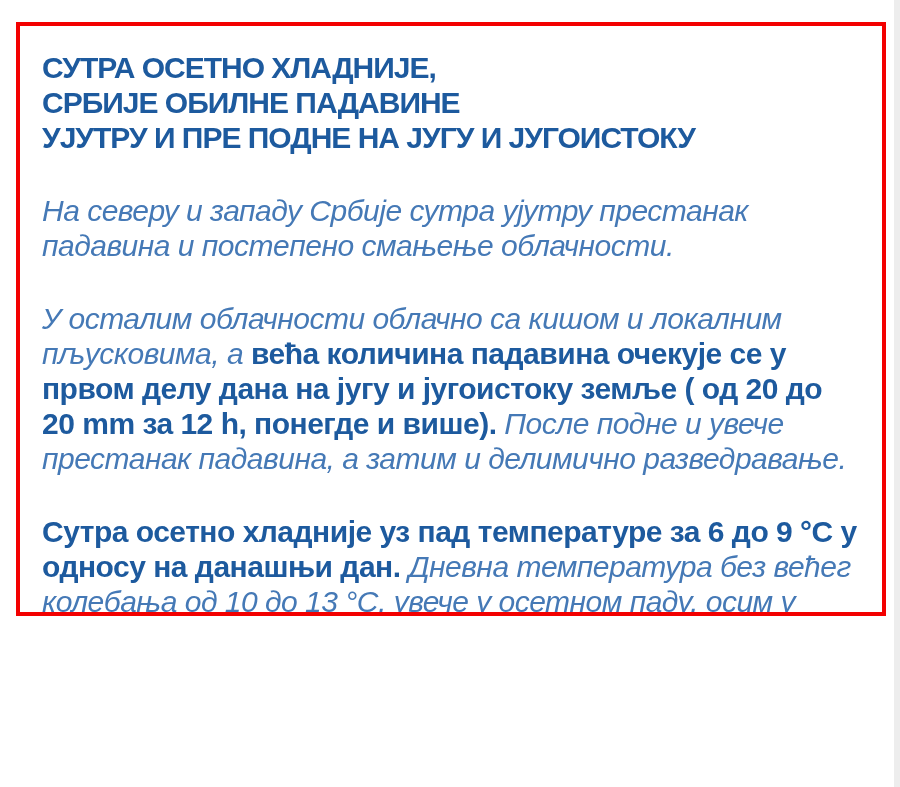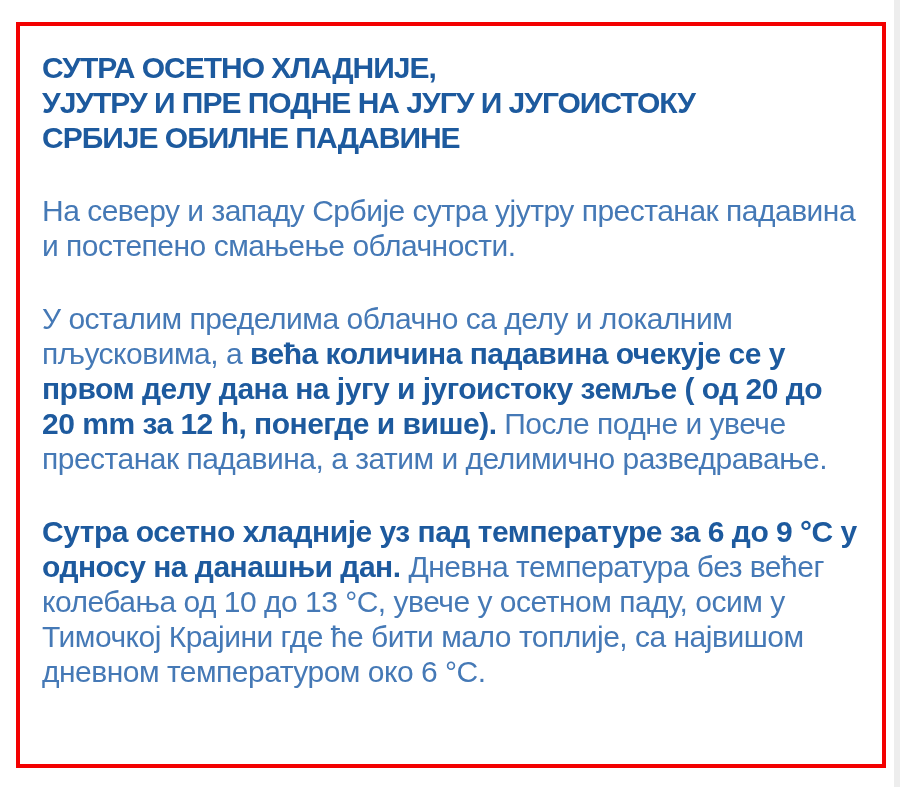--- a/index.html
+++ b/index.html
@@ -23,21 +23,21 @@
     top: 0;
     width: 6px;
     height: 787px;
     background: #ededed;
   }
   .forecast-box {
     position: absolute;
     left: 16px;
     top: 22px;
     width: 870px;
-    height: 746px;
+    height: 594px;
     box-sizing: border-box;
     border: 4px solid #f30000;
     background: #ffffff;
     padding: 24px 22px 18px 22px;
     overflow: hidden;
   }
   .forecast-title {
     margin: 0;
     padding: 0;
     color: #1d5a9e;
@@ -53,42 +53,43 @@
     margin: 38px 0 0 0;
     padding: 0;
     font-size: 30px;
     line-height: 35px;
     letter-spacing: -0.5px;
     color: #4579b6;
   }
   .seg-regular {
     color: #4579b6;
     font-weight: 400;
+    font-style: italic;
   }
   .seg-bold {
     color: #1d5a9e;
     font-weight: 700;
   }
 </style>
 </head>
 <body>
 
 <div class="page">
 
   <div class="page-edge-strip"></div>
 
   <div class="forecast-box">
 
     <h1 class="forecast-title">
       <div class="title-line">СУТРА ОСЕТНО ХЛАДНИЈЕ,</div>
+      <div class="title-line">СРБИЈЕ ОБИЛНЕ ПАДАВИНЕ</div>
       <div class="title-line">УЈУТРУ И ПРЕ ПОДНЕ НА ЈУГУ И ЈУГОИСТОКУ</div>
-      <div class="title-line">СРБИЈЕ ОБИЛНЕ ПАДАВИНЕ</div>
     </h1>
 
     <p class="paragraph"><span class="seg-regular">На северу и западу Србије сутра ујутру престанак падавина и постепено смањење облачности.</span></p>
 
-    <p class="paragraph"><span class="seg-regular">У осталим пределима облачно са делу и локалним пљусковима, а </span><span class="seg-bold">већа количина падавина очекује се у првом делу дана на југу и југоистоку земље ( од 20 до 20 mm за 12 h, понегде и више).</span><span class="seg-regular"> После подне и увече престанак падавина, а затим и делимично разведравање.</span></p>
+    <p class="paragraph"><span class="seg-regular">У осталим облачности облачно са кишом и локалним пљусковима, а </span><span class="seg-bold">већа количина падавина очекује се у првом делу дана на југу и југоистоку земље ( од 20 до 20 mm за 12 h, понегде и више).</span><span class="seg-regular"> После подне и увече престанак падавина, а затим и делимично разведравање.</span></p>
 
     <p class="paragraph"><span class="seg-bold">Сутра осетно хладније уз пад температуре за 6 до 9 °C у односу на данашњи дан.</span><span class="seg-regular"> Дневна температура без већег колебања од 10 до 13 °C, увече у осетном паду, осим у Тимочкој Крајини где ће бити мало топлије, са највишом дневном температуром око 6 °C.</span></p>
 
   </div>
 
 </div>
 
 </body></html>

